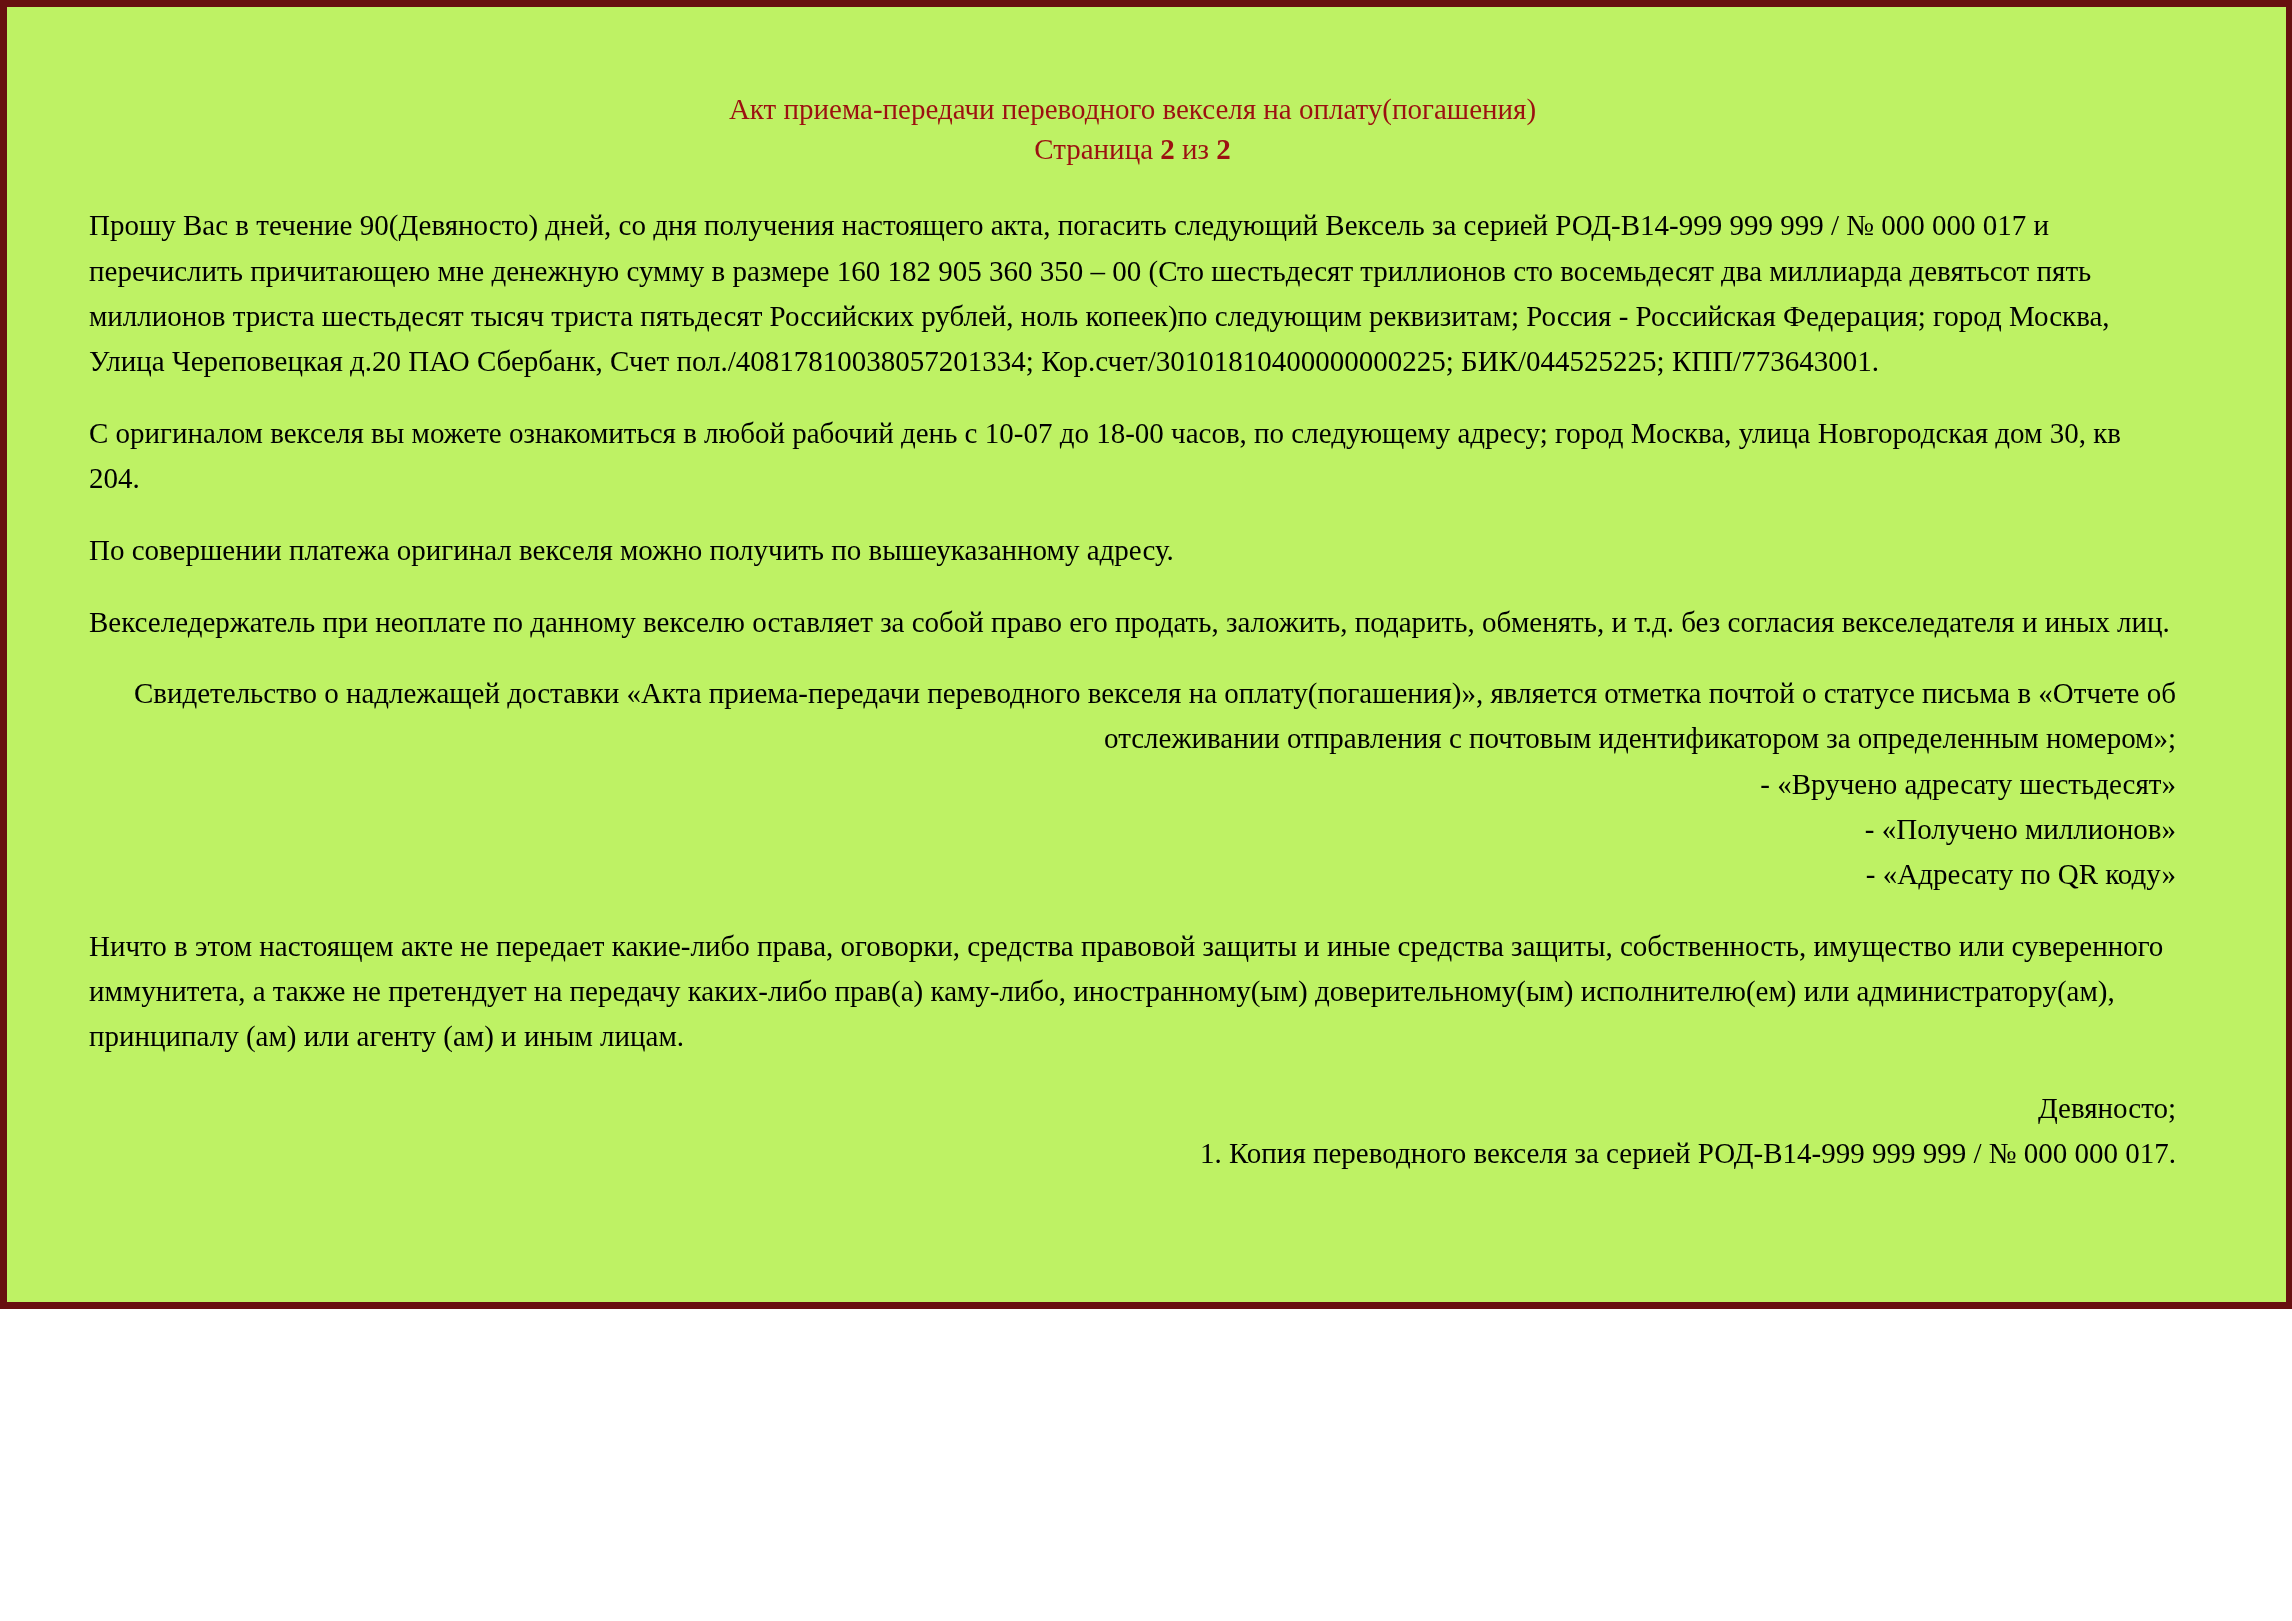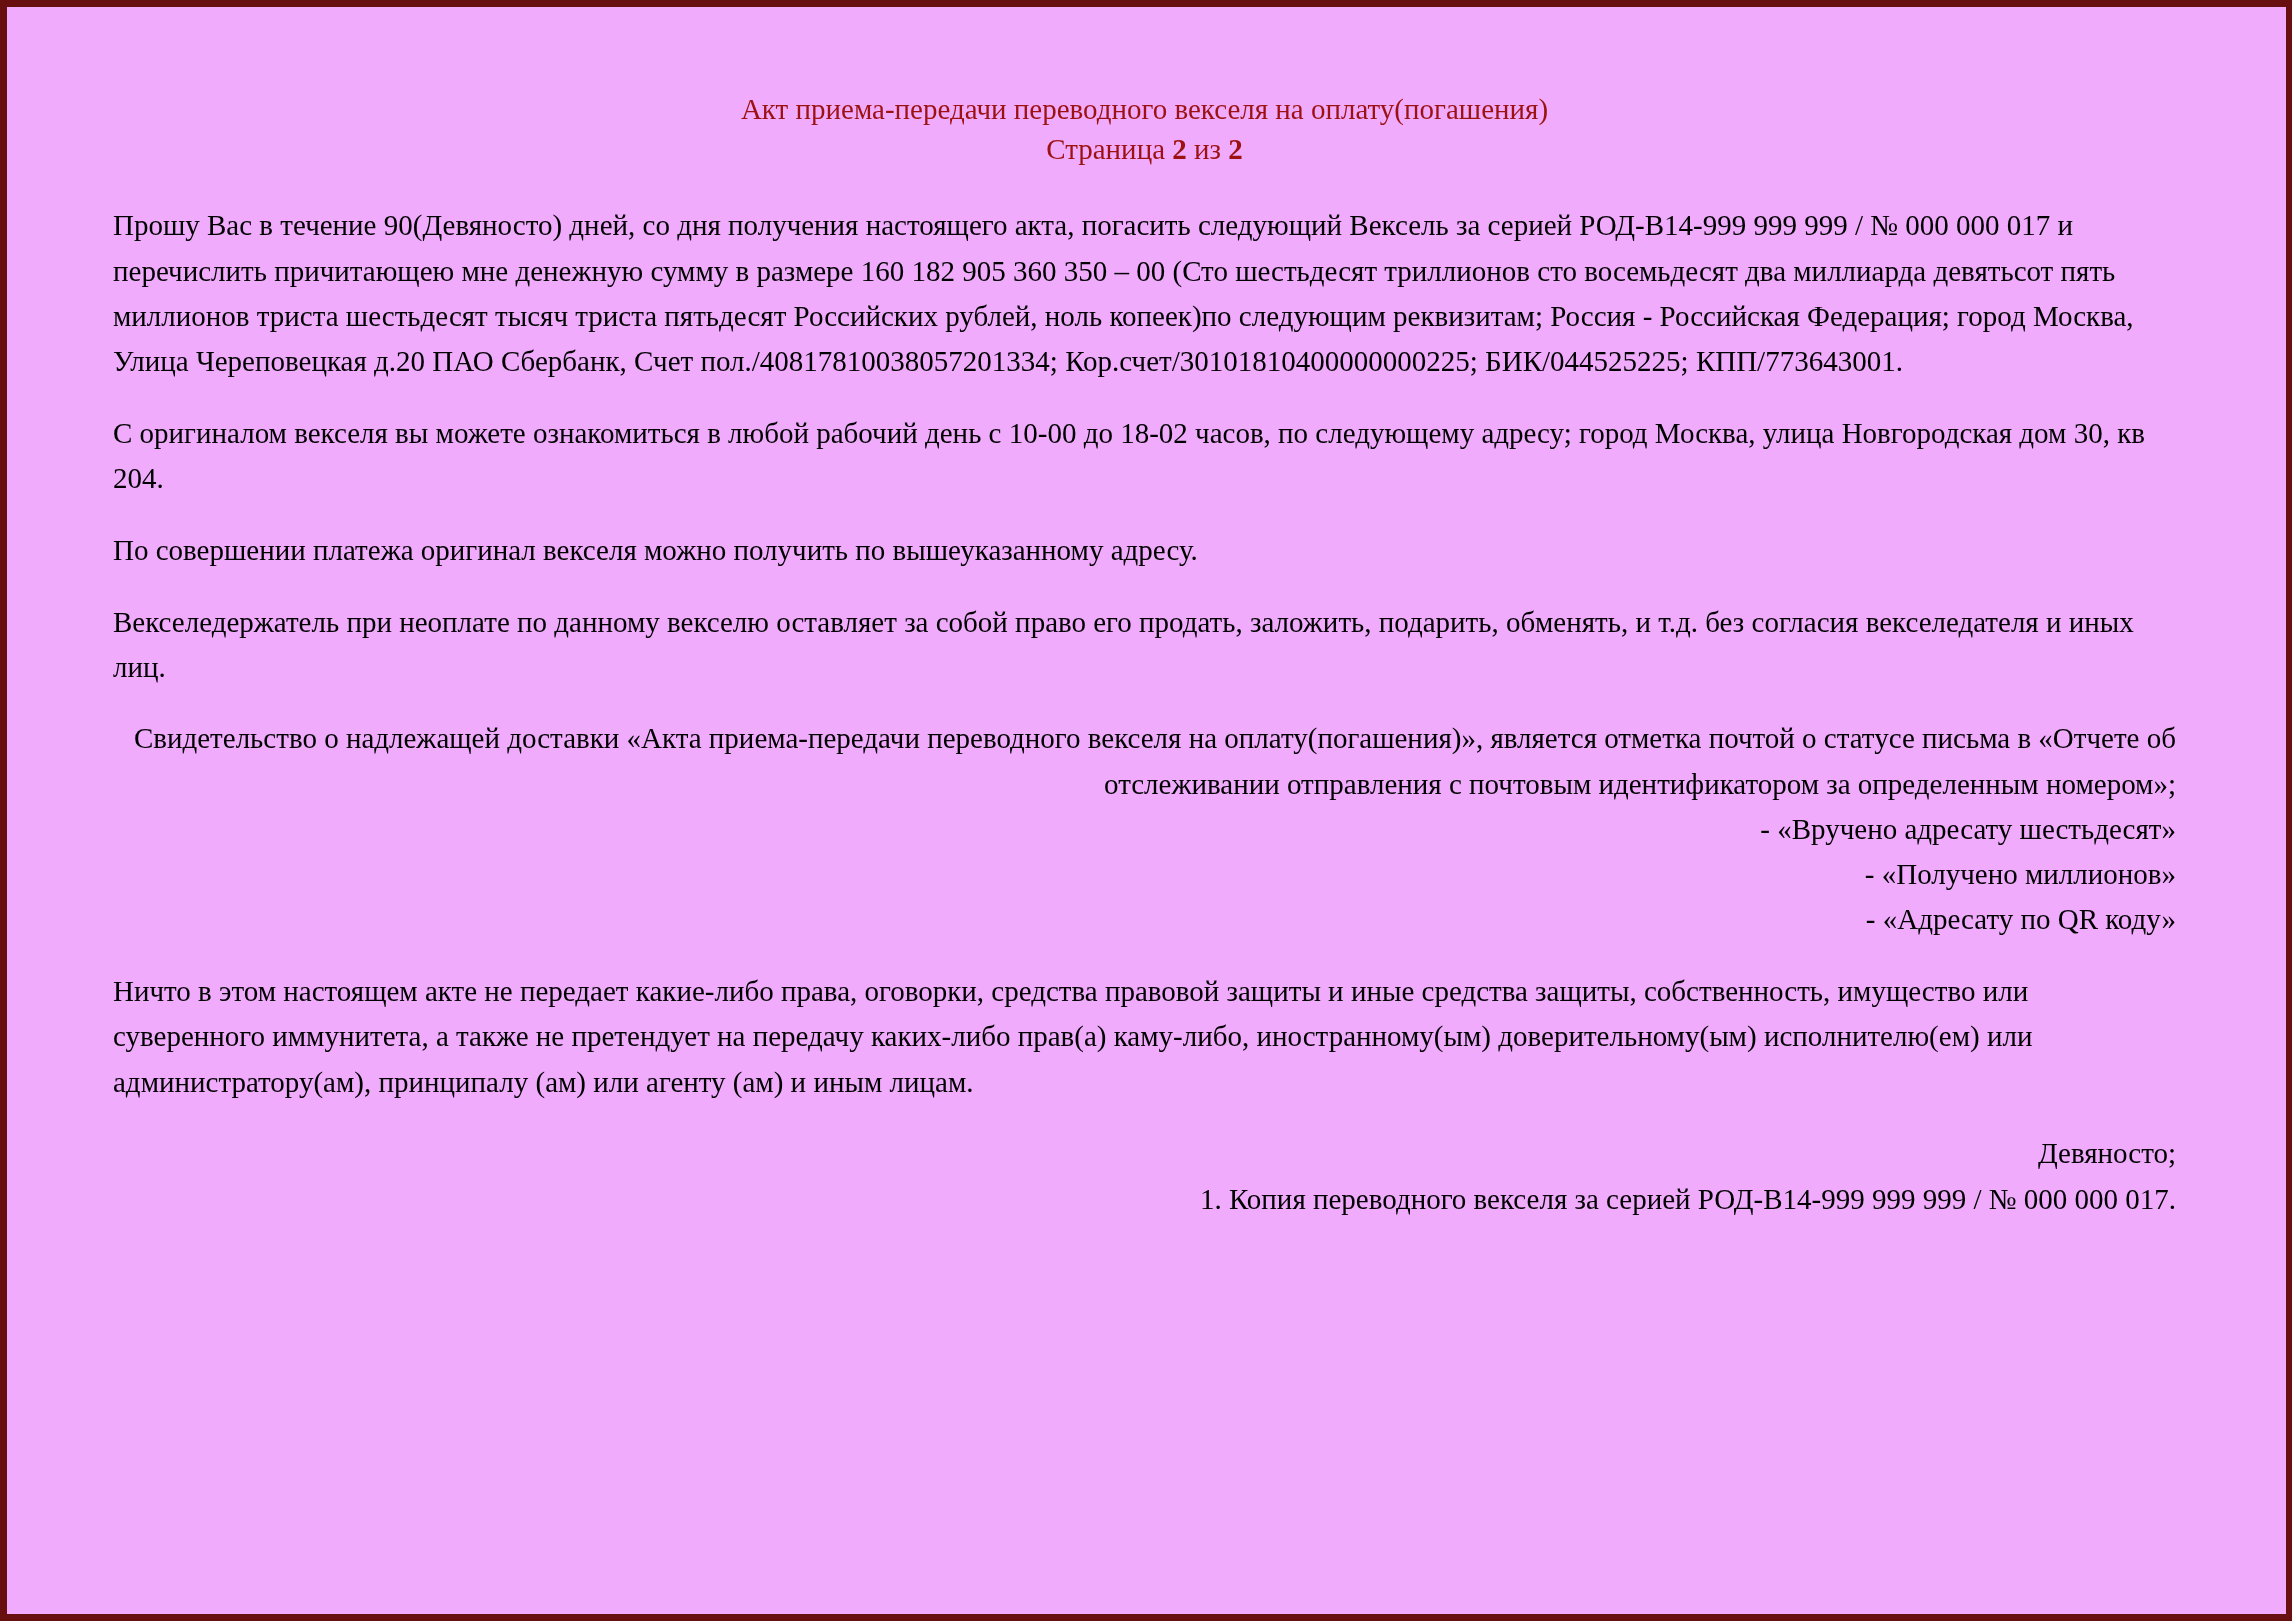--- a/index.html
+++ b/index.html
@@ -2,25 +2,25 @@
 <html lang="ru"><head>
 <meta charset="utf-8">
 <style>
   html, body {
     margin: 0;
     padding: 0;
     background: #ffffff;
   }
   .page {
     width: 2293px;
-    height: 1621px;
+    height: 1309px;
     box-sizing: border-box;
-    background: #f0abfc;
+    background: #bef264;
     border: 7.8px solid #681010;
-    padding: 84px 110px 0 106px;
+    padding: 84px 110px 0 82px;
     font-family: "Liberation Serif", "DejaVu Serif", serif;
     font-size: 29px;
     color: #000000;
     overflow: hidden;
   }
   .doc-header {
     text-align: center;
     color: #9c1111;
     line-height: 1.3;
     margin: 0 0 35px 0;
@@ -72,21 +72,21 @@
     <div class="page-line">
       <span>Страница</span>
       <span class="num">2</span>
       <span>из</span>
       <span class="num">2</span>
     </div>
   </div>
 
   <p class="para">Прошу Вас в течение 90(Девяносто) дней, со дня получения настоящего акта, погасить следующий Вексель за серией РОД-В14-999 999 999 / № 000 000 017 и перечислить причитающею мне денежную сумму в размере 160 182 905 360 350 – 00 (Сто шестьдесят триллионов сто восемьдесят два миллиарда девятьсот пять миллионов триста шестьдесят тысяч триста пятьдесят Российских рублей, ноль копеек)по следующим реквизитам; Россия - Российская Федерация; город Москва, Улица Череповецкая д.20 ПАО Сбербанк, Счет пол./40817810038057201334; Кор.счет/30101810400000000225; БИК/044525225; КПП/773643001.</p>
 
-  <p class="para">С оригиналом векселя вы можете ознакомиться в любой рабочий день с 10-00 до 18-02 часов, по следующему адресу; город Москва, улица Новгородская дом 30, кв 204.</p>
+  <p class="para">С оригиналом векселя вы можете ознакомиться в любой рабочий день с 10-07 до 18-00 часов, по следующему адресу; город Москва, улица Новгородская дом 30, кв 204.</p>
 
   <p class="para">По совершении платежа оригинал векселя можно получить по вышеуказанному адресу.</p>
 
   <p class="para">Векселедержатель при неоплате по данному векселю оставляет за собой право его продать, заложить, подарить, обменять, и т.д. без согласия векселедателя и иных лиц.</p>
 
   <div class="para">
     <div class="list-line">Свидетельство о надлежащей доставки «Акта приема-передачи переводного векселя на оплату(погашения)», является отметка почтой о статусе письма в «Отчете об отслеживании отправления с почтовым идентификатором за определенным номером»;</div>
     <div class="list-line">- «Вручено адресату шестьдесят»</div>
     <div class="list-line">- «Получено миллионов»</div>
     <div class="list-line">- «Адресату по QR коду»</div>

